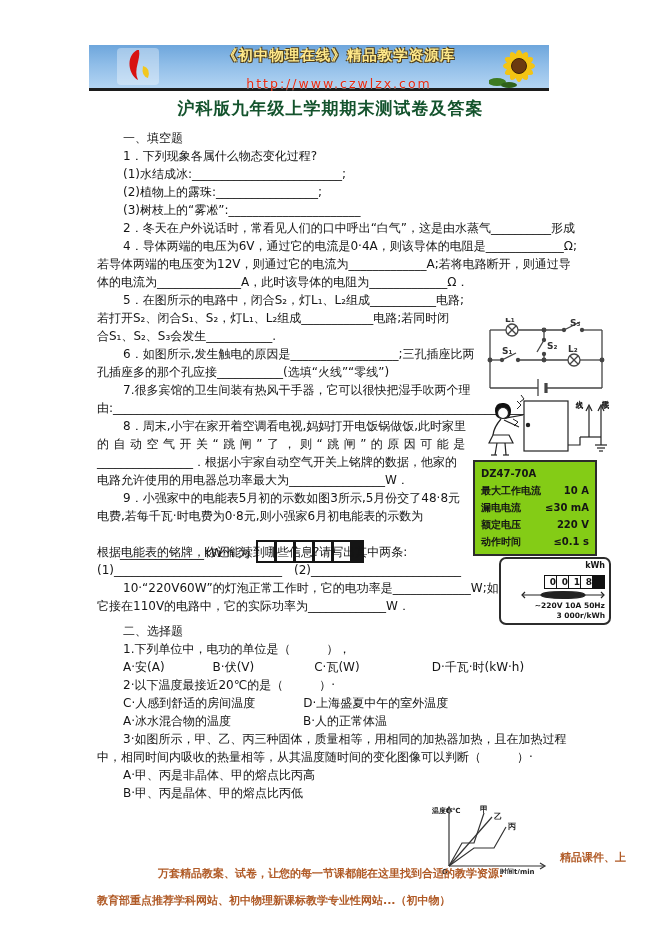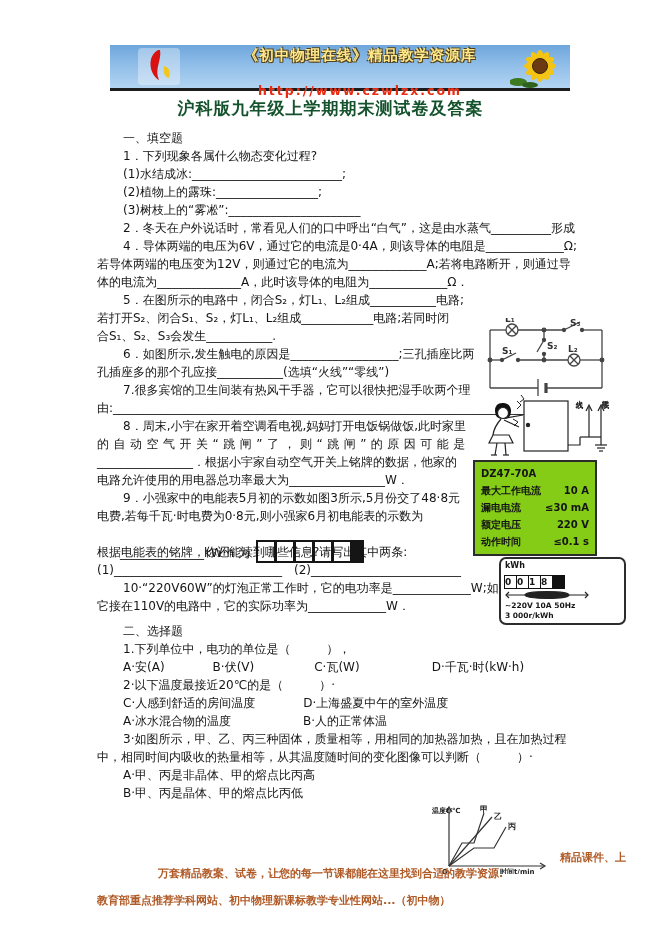--- a/index.html
+++ b/index.html
@@ -2,35 +2,35 @@
 <html><head>
 <meta charset="utf-8">
 <style>
   html,body{margin:0;padding:0;}
   body{
     width:661px;height:935px;position:relative;background:#ffffff;
     font-family:"DejaVu Sans",sans-serif;color:#151515;overflow:hidden;
   }
   
   .banner{
-    position:absolute;left:110px;top:45px;width:460px;height:43px;
+    position:absolute;left:89px;top:45px;width:460px;height:43px;
     background:linear-gradient(180deg,#6ea6dc 0%,#8fbde8 45%,#b3d4f2 100%);
     border-bottom:3px solid #1c1c1c;
     display:flex;align-items:center;
   }
   .banner .logo-wrap{position:absolute;left:28px;top:3px;width:42px;height:37px;}
   .banner-text{position:absolute;left:120px;top:1px;width:260px;text-align:center;}
   .banner-title{
     font-size:14.5px;font-weight:bold;color:#ffe98a;letter-spacing:1px;
     text-shadow:1px 1px 0 #53401a, -1px 1px 0 #53401a, 1px -1px 0 #53401a;
     white-space:nowrap;
   }
   .banner-url{
-    font-size:12.5px;font-weight:bold;color:#e82a10;letter-spacing:2px;
-    text-shadow:0 1px 0 #ffffff66;margin-top:18px;white-space:nowrap;
+    font-size:12.5px;font-weight:normal;color:#e82a10;letter-spacing:2px;
+    text-shadow:0 1px 0 #ffffff66;margin-top:11px;white-space:nowrap;
   }
   .banner .flower-wrap{position:absolute;right:8px;top:1px;width:52px;height:42px;}
   
   .page-title{
     position:absolute;left:0;right:0;top:97px;text-align:center;
     font-size:17px;font-weight:bold;color:#14532d;letter-spacing:1px;font-family:Liberation Mono, monospace;
   }
   
   .content{position:absolute;left:97px;top:129px;width:470px;}
   .line{height:18px;line-height:18px;font-size:12px;white-space:pre;}
@@ -48,21 +48,21 @@
   .nameplate{
     left:473px;top:460px;width:108px;
     border:2px solid #2c2c2c;padding:3px 6px 4px 6px;
     font-size:10px;font-weight:bold;line-height:17px;background:#84cc16;
   }
   .np-row{display:flex;justify-content:space-between;white-space:nowrap;}
   
   .meter{
     left:499px;top:557px;width:100px;height:58px;
     border:2px solid #2c2c2c;border-radius:7px;background:#fff;
-    padding:2px 19px 4px 4px;text-align:left;font-weight:bold;
+    padding:2px 4px 4px 4px;text-align:right;font-weight:bold;
   }
   .meter-unit{font-size:8px;line-height:9px;}
   .meter-digits{display:inline-flex;margin-top:1px;}
   .mcell{width:11px;height:12px;border:1px solid #111;margin-left:-1px;
          font-size:9px;line-height:12px;font-weight:bold;background:#fff;}
   .mcell.dark{background:#111;}
   .meter-spec{font-size:7.5px;line-height:9px;margin-top:1px;white-space:nowrap;}
   
   .vert-label{
     position:absolute;writing-mode:vertical-rl;font-size:7.5px;line-height:8px;

